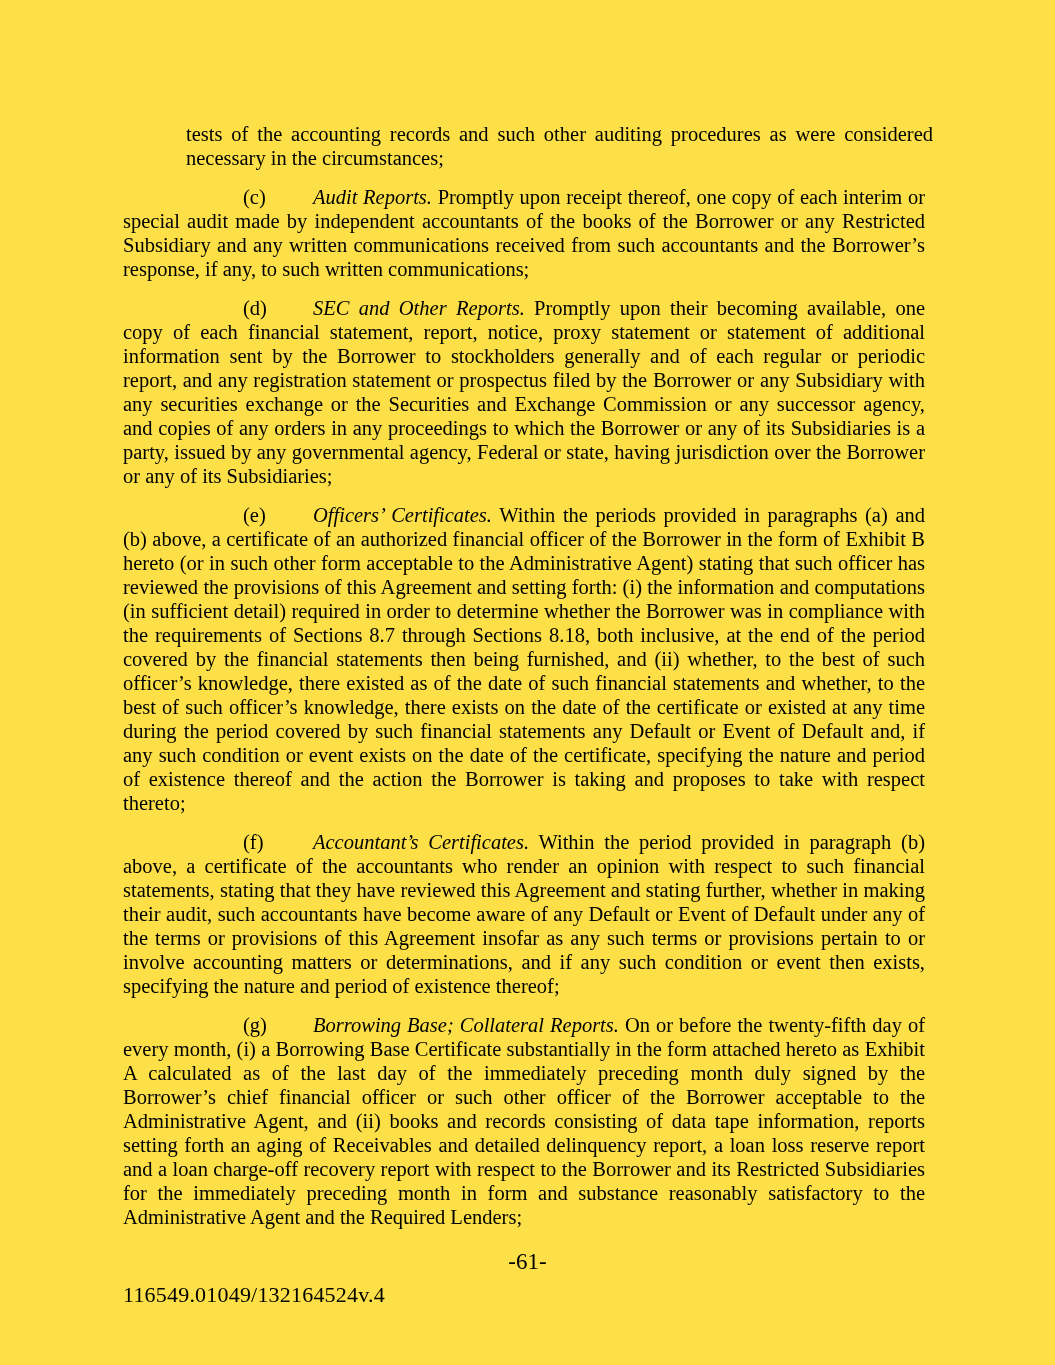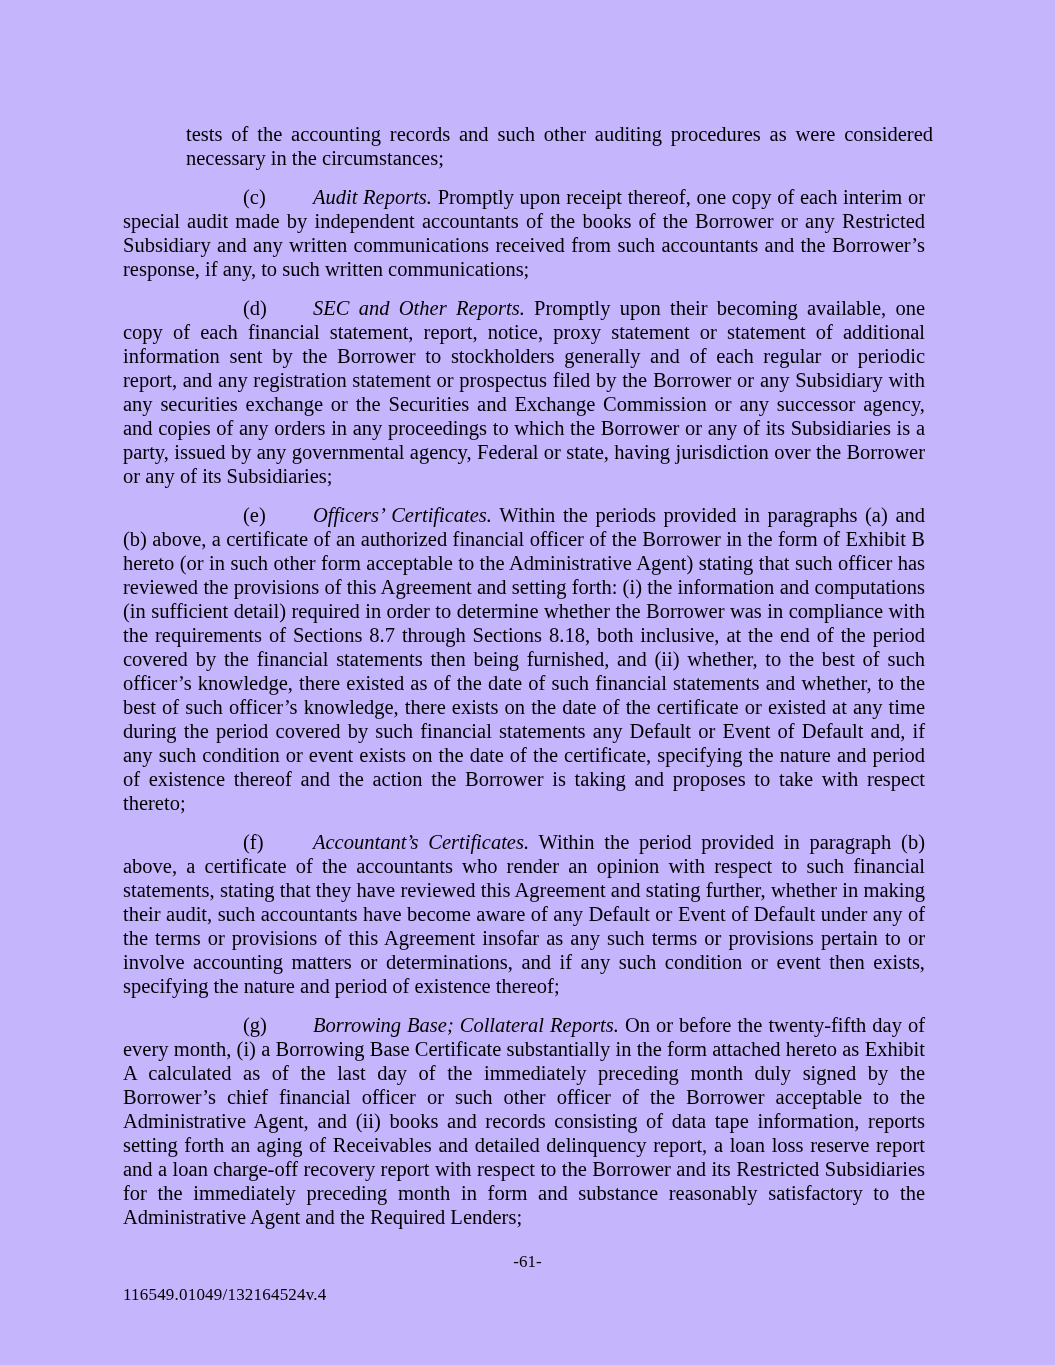--- a/index.html
+++ b/index.html
@@ -4,21 +4,21 @@
 <style>
   html, body {
     margin: 0;
     padding: 0;
     background: #ffffff;
   }
   .page {
     position: relative;
     width: 1055px;
     height: 1365px;
-    background: #c4b5fd;
+    background: #fde047;
     color: #000000;
     font-family: "Liberation Serif", "DejaVu Serif", serif;
     font-size: 20.5px;
     line-height: 24px;
     overflow: hidden;
   }
   .doc-body {
     position: absolute;
     left: 123px;
     top: 122px;
@@ -40,27 +40,27 @@
   }
   .p-title {
     font-style: italic;
   }
   .page-number {
     position: absolute;
     top: 1250px;
     left: 0;
     width: 100%;
     text-align: center;
-    font-size: 17px;
+    font-size: 23px;
   }
   .footer-id {
     position: absolute;
     top: 1283px;
     left: 123px;
-    font-size: 17px;
+    font-size: 22px;
     letter-spacing: 0.2px;
   }
 </style>
 </head>
 <body>
 
 <div class="page">
 
   <div class="doc-body">
 

